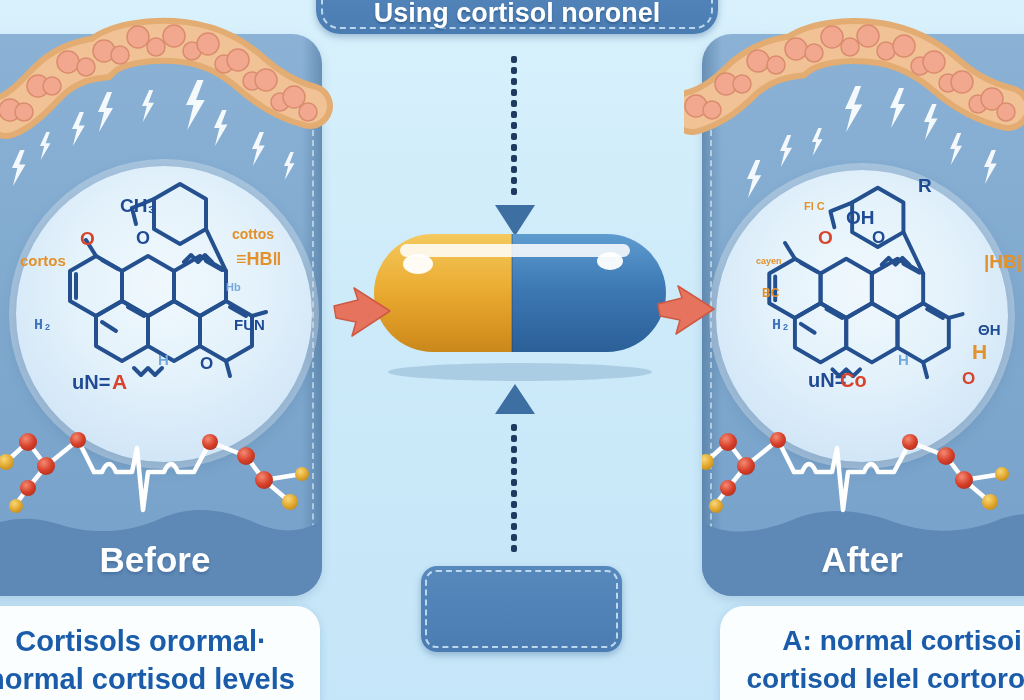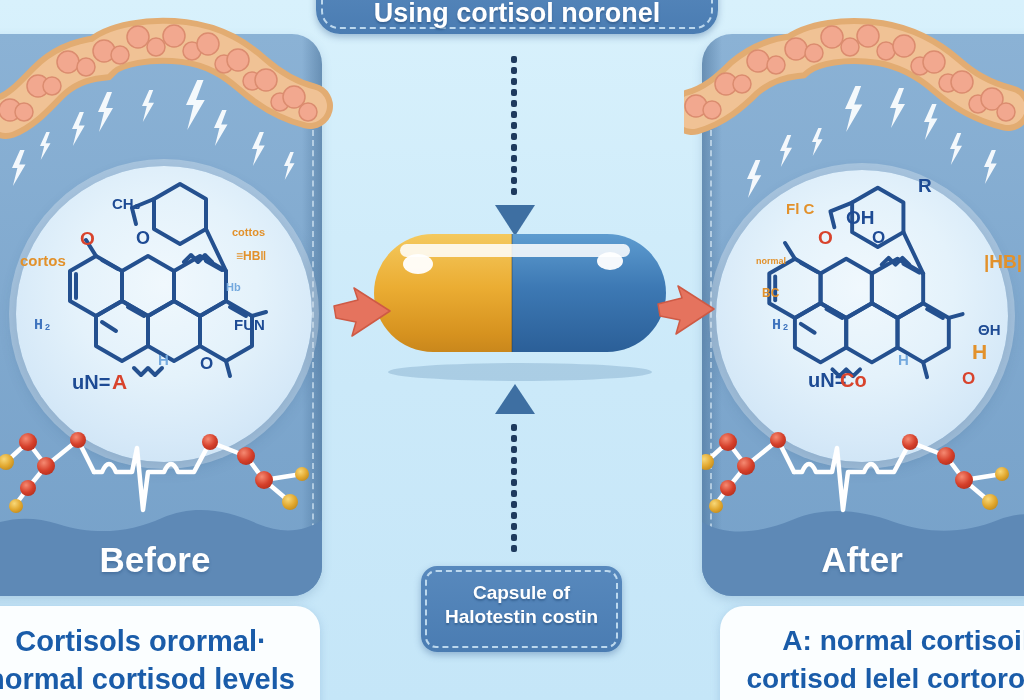--- a/index.html
+++ b/index.html
@@ -116,26 +116,26 @@
             <path d="M190,95 L206,104"></path>
           <path d="M112,141 L128,150"></path>
             <path d="M214,141 L230,150"></path>
             <path d="M86,156 L100,165"></path>
           <path d="M168,96 l7,-7 7,7 7,-7 7,7"></path>
           <path d="M118,202 l7,7 7,-7 7,7 7,-7"></path>
         </g>
       </svg>
     </div>
 
-    <div class="flabel navy" style="left:146px;top:162px;font-size:15px">CH₃</div>
+    <div class="flabel navy" style="left:154px;top:162px;font-size:19px">CH₃</div>
     <div class="flabel red" style="left:114px;top:195px;font-size:19px">O</div>
     <div class="flabel navy" style="left:170px;top:195px;font-size:18px">O</div>
     <div class="flabel orange" style="left:54px;top:219px;font-size:15px">cortos</div>
-    <div class="flabel orange" style="left:266px;top:193px;font-size:11px">cottos</div>
-    <div class="flabel orange" style="left:270px;top:216px;font-size:12px">≡HB‖</div>
+    <div class="flabel orange" style="left:266px;top:193px;font-size:14px">cottos</div>
+    <div class="flabel orange" style="left:270px;top:216px;font-size:18px">≡HB‖</div>
     <div class="flabel ltblue" style="left:260px;top:248px;font-size:11px">Hb</div>
     <div class="flabel blue" style="left:68px;top:284px;font-size:15px">H₂</div>
     <div class="flabel navy" style="left:106px;top:338px;font-size:20px">uN=</div>
     <div class="flabel red" style="left:146px;top:337px;font-size:21px">A</div>
     <div class="flabel navy" style="left:268px;top:283px;font-size:15px">FUN</div>
     <div class="flabel ltblue" style="left:192px;top:318px;font-size:15px">H</div>
     <div class="flabel navy" style="left:234px;top:321px;font-size:17px">O</div>
 
     <svg class="chain-svg" style="left:30px;top:382px;" width="330" height="115" viewBox="0 0 330 115">
       <defs>
@@ -218,22 +218,22 @@
           <path d="M168,96 l7,-7 7,7 7,-7 7,7"></path>
           <path d="M118,202 l7,7 7,-7 7,7 7,-7"></path>
         </g>
       </svg>
     </div>
 
     <div class="flabel navy" style="left:216px;top:142px;font-size:19px">R</div>
     <div class="flabel navy" style="left:144px;top:174px;font-size:19px">OH</div>
     <div class="flabel red" style="left:116px;top:194px;font-size:19px">O</div>
     <div class="flabel navy" style="left:170px;top:195px;font-size:17px">O</div>
-    <div class="flabel orange" style="left:84px;top:167px;font-size:15px">Fl C</div>
-    <div class="flabel orange" style="left:54px;top:223px;font-size:9px">normal</div>
+    <div class="flabel orange" style="left:102px;top:167px;font-size:11px">Fl C</div>
+    <div class="flabel orange" style="left:54px;top:223px;font-size:9px">cayen</div>
     <div class="flabel orange" style="left:60px;top:253px;font-size:12px">BC</div>
     <div class="flabel blue" style="left:70px;top:284px;font-size:15px">H₂</div>
     <div class="flabel navy" style="left:106px;top:336px;font-size:20px">uN=</div>
     <div class="flabel red" style="left:138px;top:336px;font-size:20px">Co</div>
     <div class="flabel ltblue" style="left:196px;top:318px;font-size:15px">H</div>
     <div class="flabel navy" style="left:276px;top:288px;font-size:15px">ΘH</div>
     <div class="flabel orange" style="left:270px;top:307px;font-size:21px">H</div>
     <div class="flabel red" style="left:260px;top:336px;font-size:17px">O</div>
     <div class="flabel orange" style="left:282px;top:218px;font-size:19px">|HB|</div>
 
@@ -381,24 +381,20 @@
 
   <svg class="arrow-svg arrow-left" width="68" height="58" viewBox="0 0 68 58">
     <path d="M6,24 L30,18 L26,6 L62,29 L24,54 L28,40 L8,36 Z" fill="#E5735E" stroke="#CE5A45" stroke-width="1.5" stroke-linejoin="round"></path>
   </svg>
   <svg class="arrow-svg arrow-right" width="68" height="58" viewBox="0 0 68 58">
     <path d="M6,24 L30,18 L26,6 L62,29 L24,54 L28,40 L8,36 Z" fill="#E5735E" stroke="#CE5A45" stroke-width="1.5" stroke-linejoin="round"></path>
   </svg>
 
   <div class="pill-box capsule-badge">
     <div class="dash-inset"></div>
-    <div class="badge-text">
-      <div>Capsule of</div>
-      <div>Halotestin costin</div>
-    </div>
   </div>
 
   <div class="caption-card left">
     <p class="caption-line">Cortisols orormal·</p>
     <p class="caption-line">hormal cortisod levels</p>
   </div>
   <div class="caption-card right">
     <p class="caption-line">A: normal cortisoil</p>
     <p class="caption-line">cortisod lelel cortoror, a</p>
   </div>

